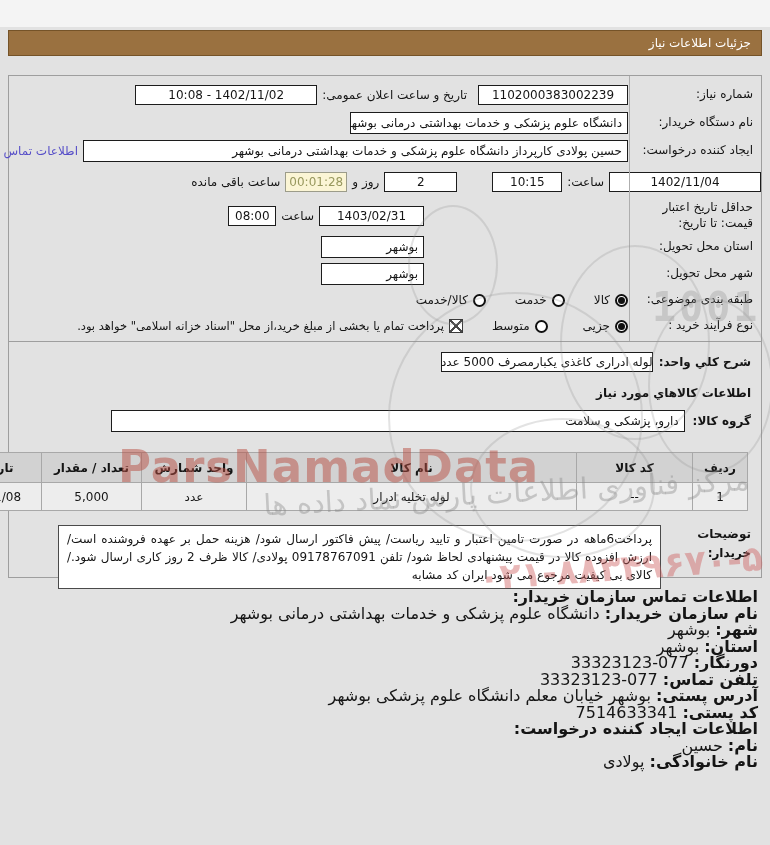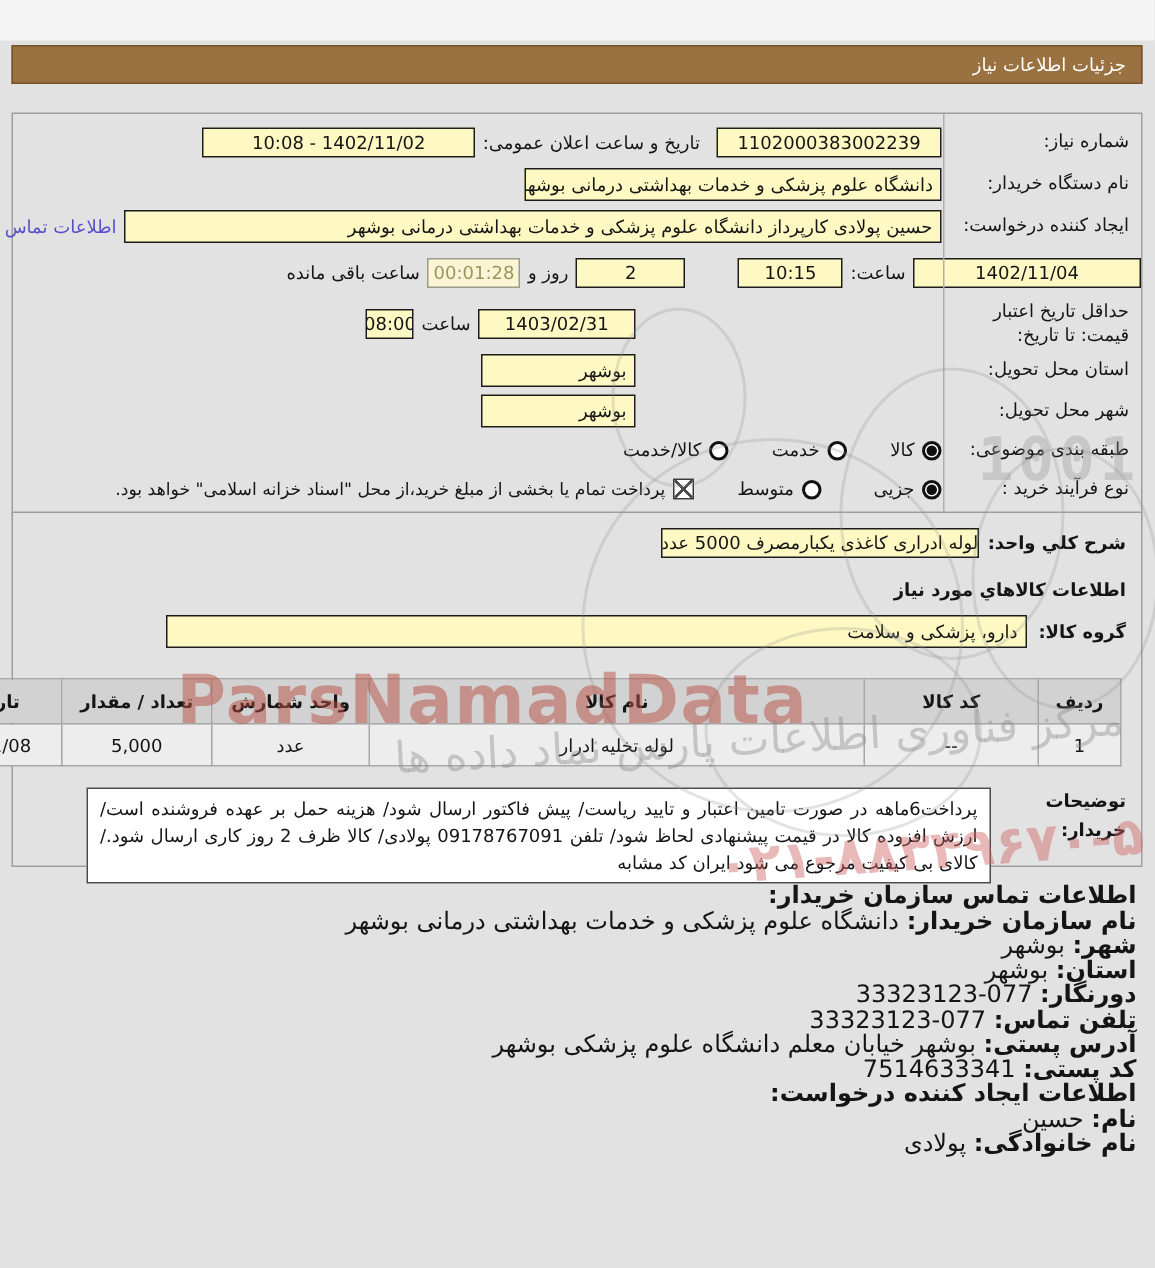--- a/index.html
+++ b/index.html
@@ -27,29 +27,29 @@
     border:1px solid #9e9e9e; background:#e2e2e2; padding:5px 0 7px;
   }
   .p1divider { position:absolute; top:0; bottom:0; left:620px; width:1px; background:#aeaeae; }
   .p1row { display:flex; align-items:center; min-height:28px; }
   .p1row .lbl { width:133px; flex-shrink:0; padding:0 8px 0 4px; line-height:1.3; }
   .p1row .content { flex:1; display:flex; align-items:center; gap:5px; padding-left:8px; }
   .h34 { min-height:34px; }
   .h26 { min-height:26px; }
 
   .ibox {
-    background:#fef9c3; border:1px solid #1c1c1c; height:20px;
+    background:#ffffff; border:1px solid #1c1c1c; height:20px;
     display:flex; align-items:center; justify-content:center;
     font-size:12px; flex-shrink:0; overflow:hidden; white-space:nowrap;
   }
   .ibox.txt { justify-content:flex-start; padding:0 5px; height:22px; }
   .num { direction:ltr; unicode-bidi:embed; }
   .w150{width:150px}.w182{width:182px}.w278{width:278px}.w455{width:545px}
   .w152{width:152px}.w70{width:70px}.w73{width:73px}.w105{width:105px}
-  .w48{width:32px}.w103{width:103px}.w212{width:212px}
+  .w48{width:48px}.w103{width:103px}.w212{width:212px}
   .countdown {
     width:62px; height:20px; background:#fbf5d5; border:1px solid #9c9c8a;
     color:#98985e; display:flex; align-items:center; justify-content:center; flex-shrink:0;
   }
   .mr204 { margin-right:204px; }
   .sp30 { margin-right:30px; }
   .sp24 { margin-right:24px; }
   .link { color:#574fc8; cursor:pointer; white-space:nowrap; }
 
   .radio {

